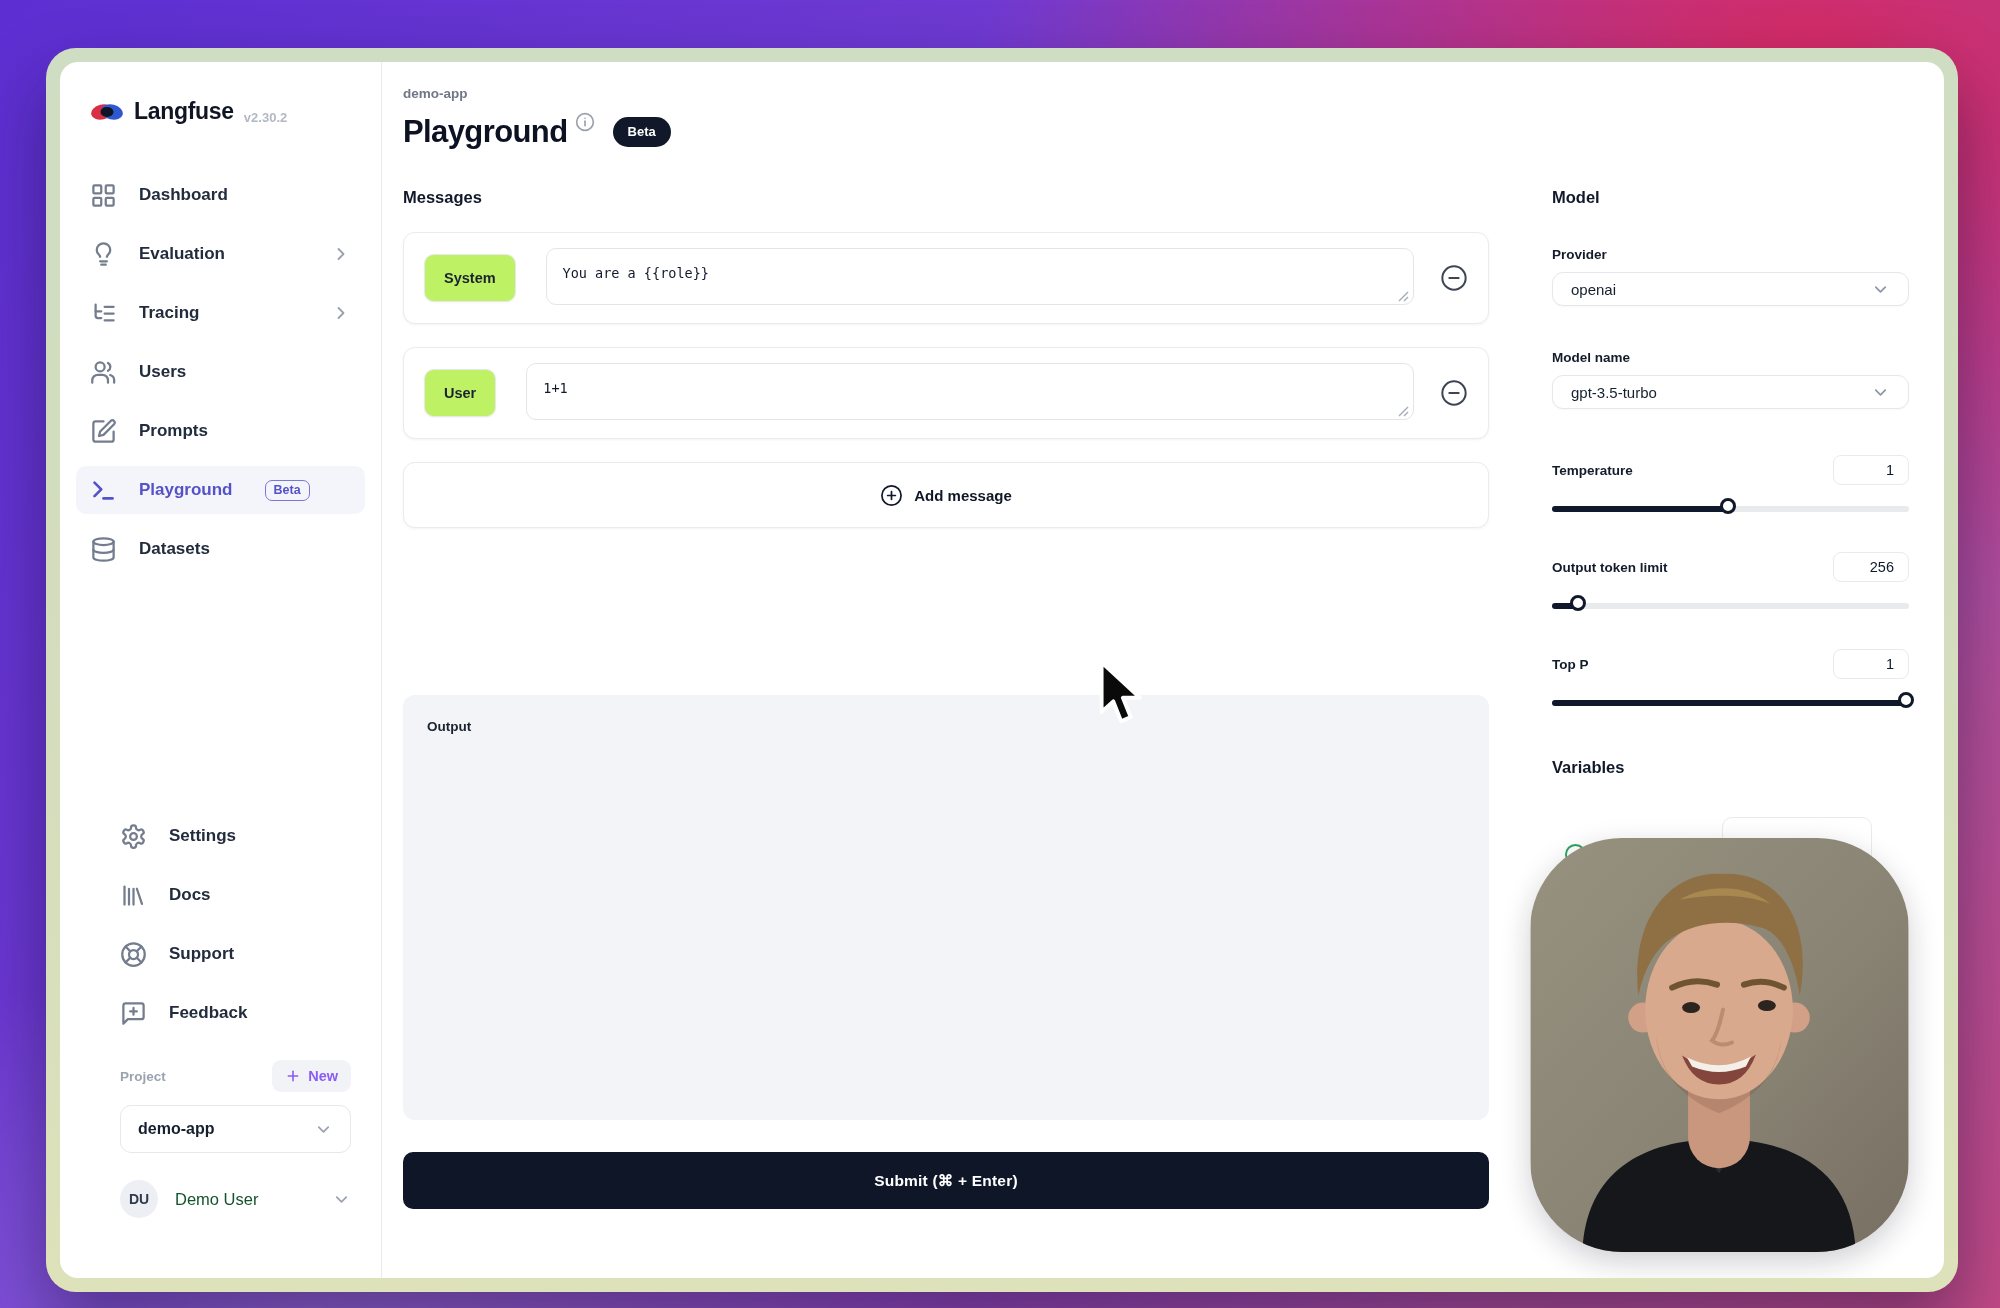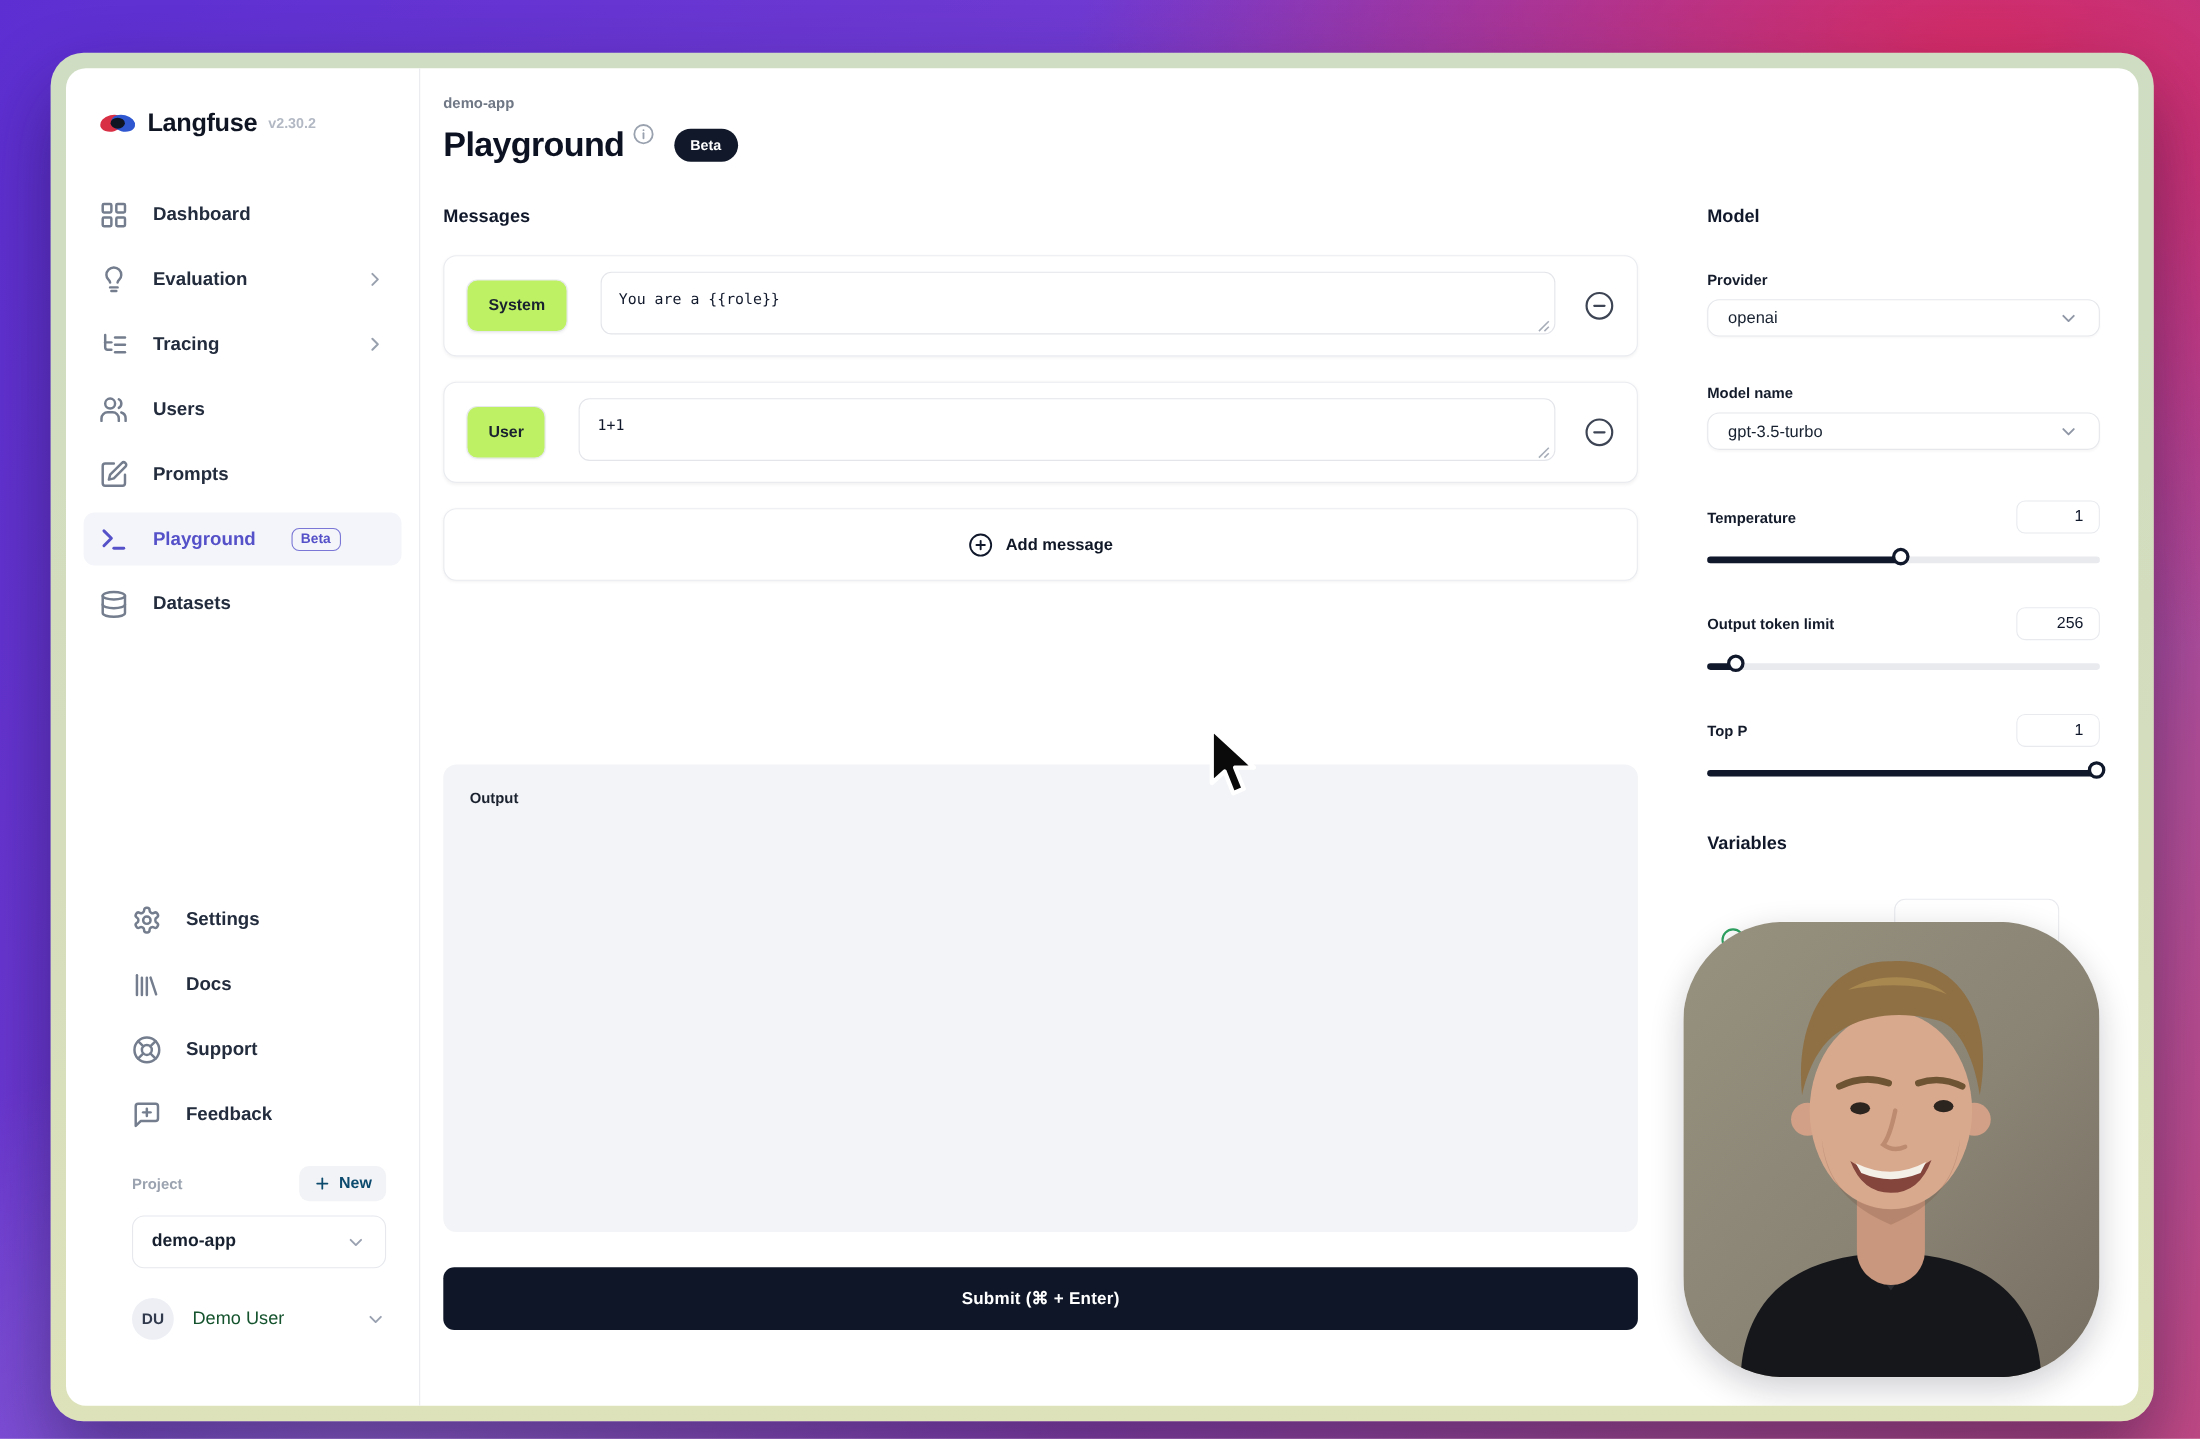--- a/index.html
+++ b/index.html
@@ -21,21 +21,21 @@
   }
   .app {
     width:100%; height:100%; background:#ffffff; border-radius:18px;
     overflow:hidden; display:flex;
   }
   
   .sidebar {
     width:322px; flex-shrink:0; border-right:1px solid #e8eaee;
     padding:0 30px; position:relative;
   }
-  .brand { display:flex; align-items:center; gap:10px; margin-top:36px; }
+  .brand { display:flex; align-items:flex-end; gap:10px; margin-top:36px; }
   .brand .logo { align-self:center; width:34px; height:24px; flex-shrink:0; }
   .brand-name { font-size:23px; font-weight:800; color:#101523; letter-spacing:-.3px; }
   .brand-ver { font-size:13px; color:#b3b9c4; font-weight:600; }
   .nav { margin-top:46px; }
   .nav-item {
     display:flex; align-items:center; gap:22px; height:48px; margin-bottom:11px;
     color:#222c3d; font-size:17px; font-weight:600; cursor:default;
   }
   .nav-item .icon { width:27px; height:27px; color:#737d8d; display:flex; }
   .nav-item .icon svg { width:100%; height:100%; }
@@ -47,21 +47,21 @@
   .nav-item.active .icon { color:#5551c8; }
   .nav-badge {
     margin-left:10px; font-size:12.5px; font-weight:700; color:#5551c8;
     border:1.5px solid #7a77d6; border-radius:7px; padding:2px 8px 3px;
   }
   .side-bottom { position:absolute; left:30px; right:30px; top:750px;margin-left:30px; }
   .proj-row { display:flex; align-items:center; justify-content:space-between; margin-top:20px; height:38px; }
   .proj-label { font-size:13.5px; color:#9ba3b0; font-weight:600; }
   .new-btn {
     display:flex; align-items:flex-end; gap:7px; background:#f2f3f6; border:none;
-    border-radius:9px; padding:8px 13px; font-size:14.5px; font-weight:700; color:#0c4a6e;
+    border-radius:9px; padding:8px 13px; font-size:14.5px; font-weight:700; color:#8b5cf6;
     font-family:inherit;
   }
   .new-btn svg { width:16px; height:16px; }
   .proj-select {
     margin-top:10px; height:48px; border:1px solid #e6e8ed; border-radius:11px;
     display:flex; align-items:center; padding:0 17px; background:#fff;
   }
   .proj-select .sel-txt { font-size:16px; font-weight:700; color:#16202f; }
   .proj-select .chev, .user-row .chev { margin-left:auto; width:19px; height:19px; color:#9aa2b1; }
   .user-row { margin-top:27px; display:flex; align-items:center; gap:17px; }

